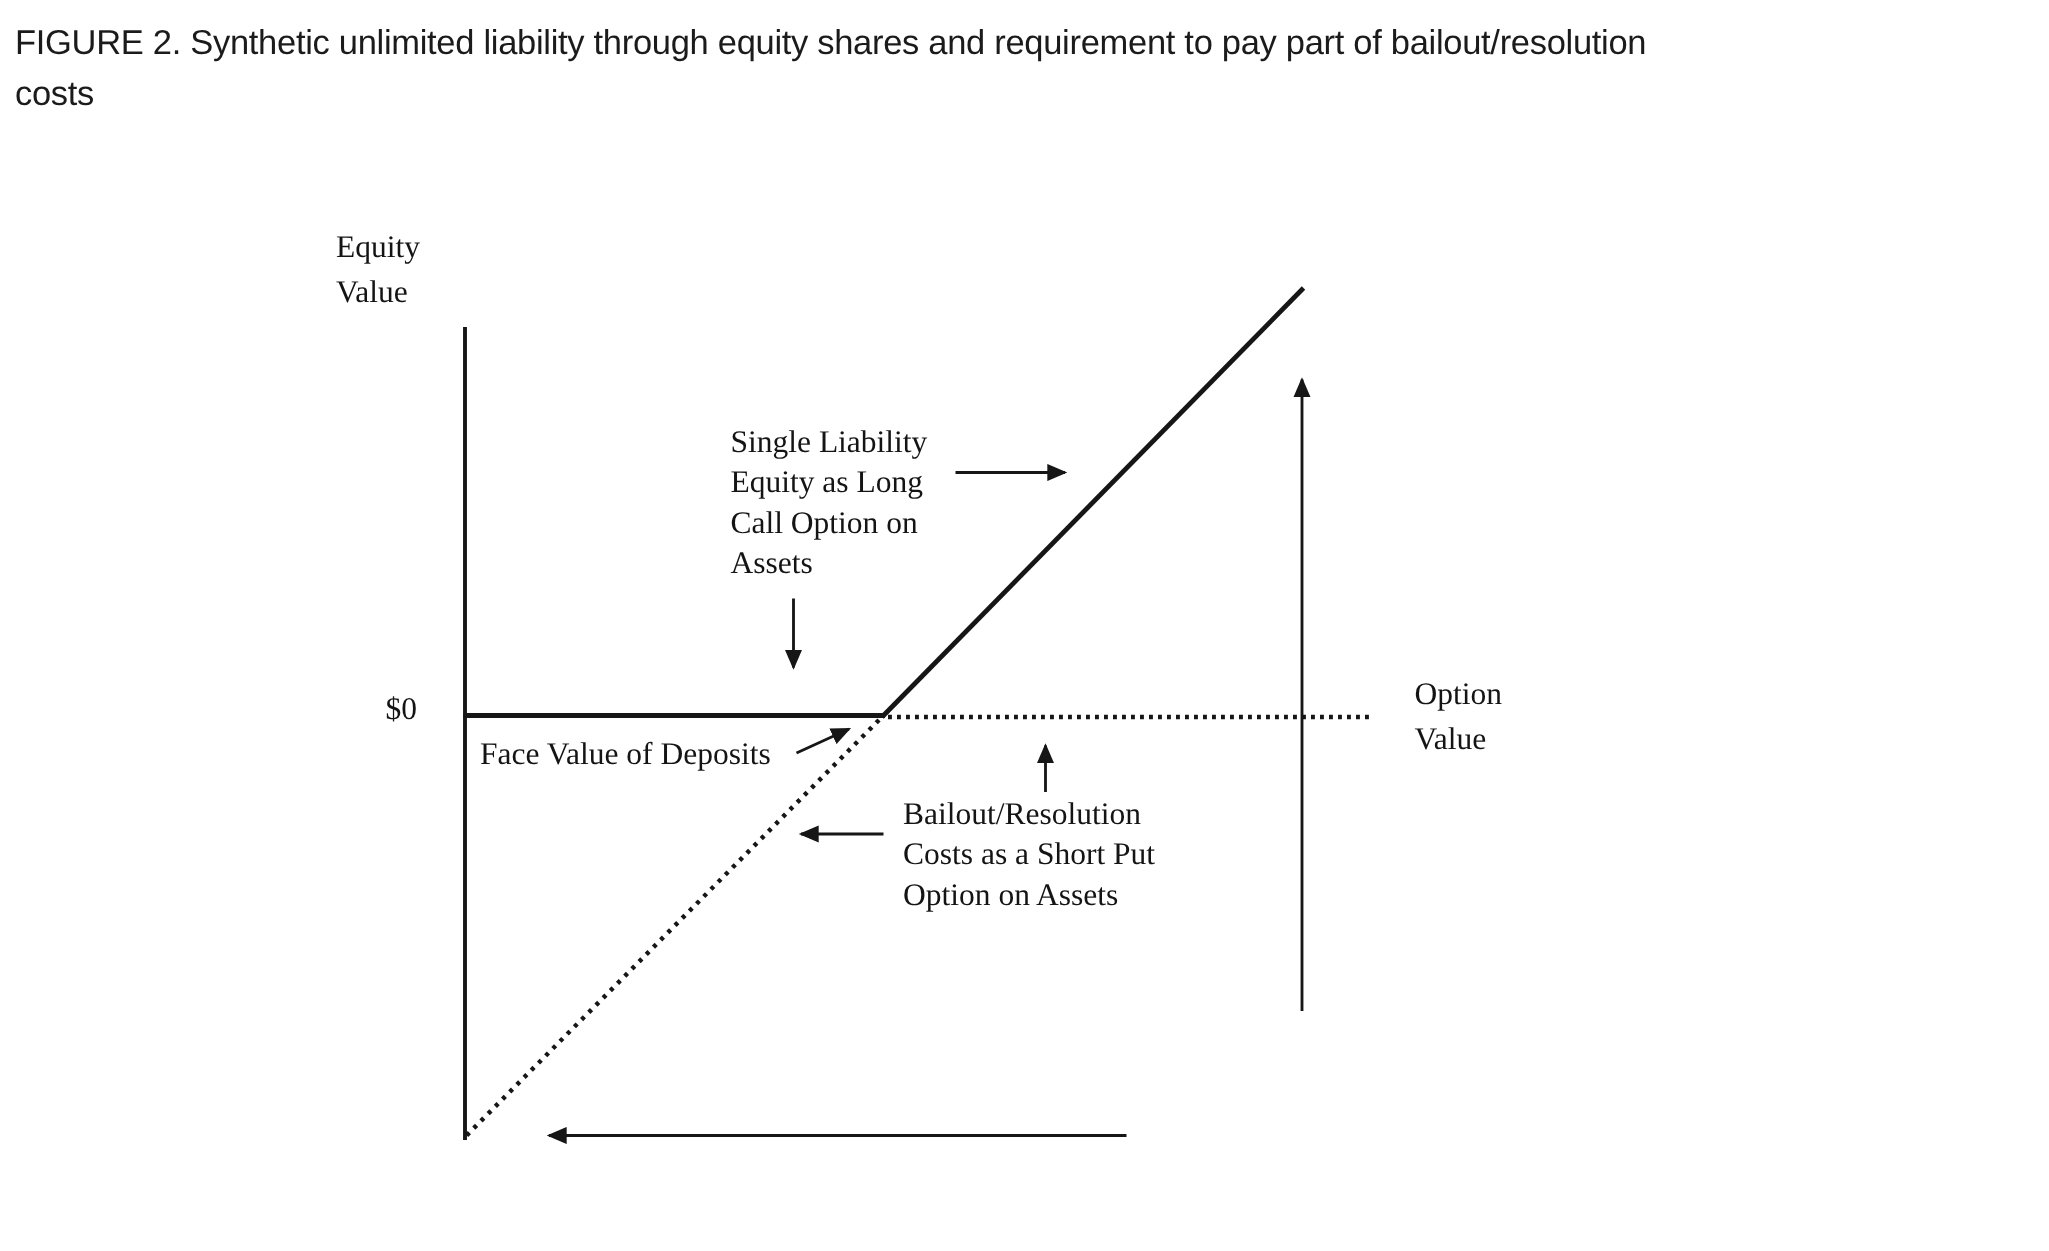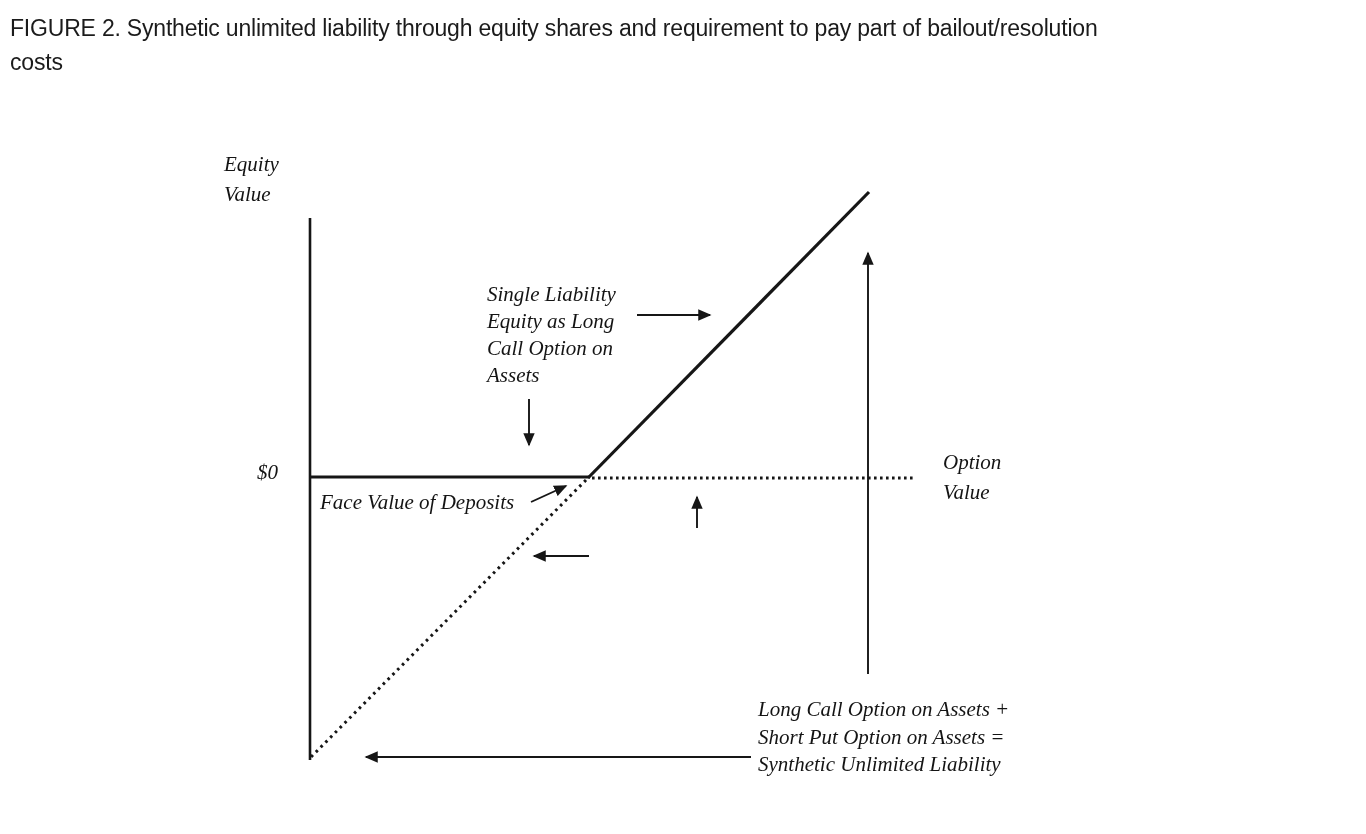--- a/index.html
+++ b/index.html
@@ -17,21 +17,21 @@
     width: 1350px;
     font-family: "Liberation Sans", sans-serif;
     font-size: 23px;
     line-height: 34px;
     letter-spacing: -0.2px;
     color: #1b1b1b;
     white-space: pre-line;
   }
   .chart-layer {
     position: absolute;
-    left: 0; top: 0; width: 1163px; height: 834px; font-style: italic;
+    left: 0; top: 0; width: 1163px; height: 834px;
   }
   svg.diagram-svg {
     position: absolute;
     left: 0; top: 0;
   }
   .lbl {
     position: absolute;
     white-space: pre-line;
     font-size: 21px;
     line-height: 27px;
@@ -81,21 +81,21 @@
 
   <div class="lbl" style="left:257px; top:459px;">$0</div>
 
   <div class="lbl" style="left:320px; top:489px;">Face Value of Deposits</div>
 
   <div class="lbl" style="left:487px; top:281px;">Single Liability
 Equity as Long
 Call Option on
 Assets</div>
 
+  <div class="lbl" style="left:602px; top:529px;">Bailout/Resolution
+Costs as a Short Put
+Option on Assets</div>
 
   <div class="lbl lbl-axis" style="left:943px; top:447px;">Option
 Value</div>
 
-  <div class="lbl" style="left:758px; top:696px; line-height:27.5px;">Long Call Option on Assets +
-Short Put Option on Assets =
-Synthetic Unlimited Liability</div>
 
 </div>
 
 </body></html>

